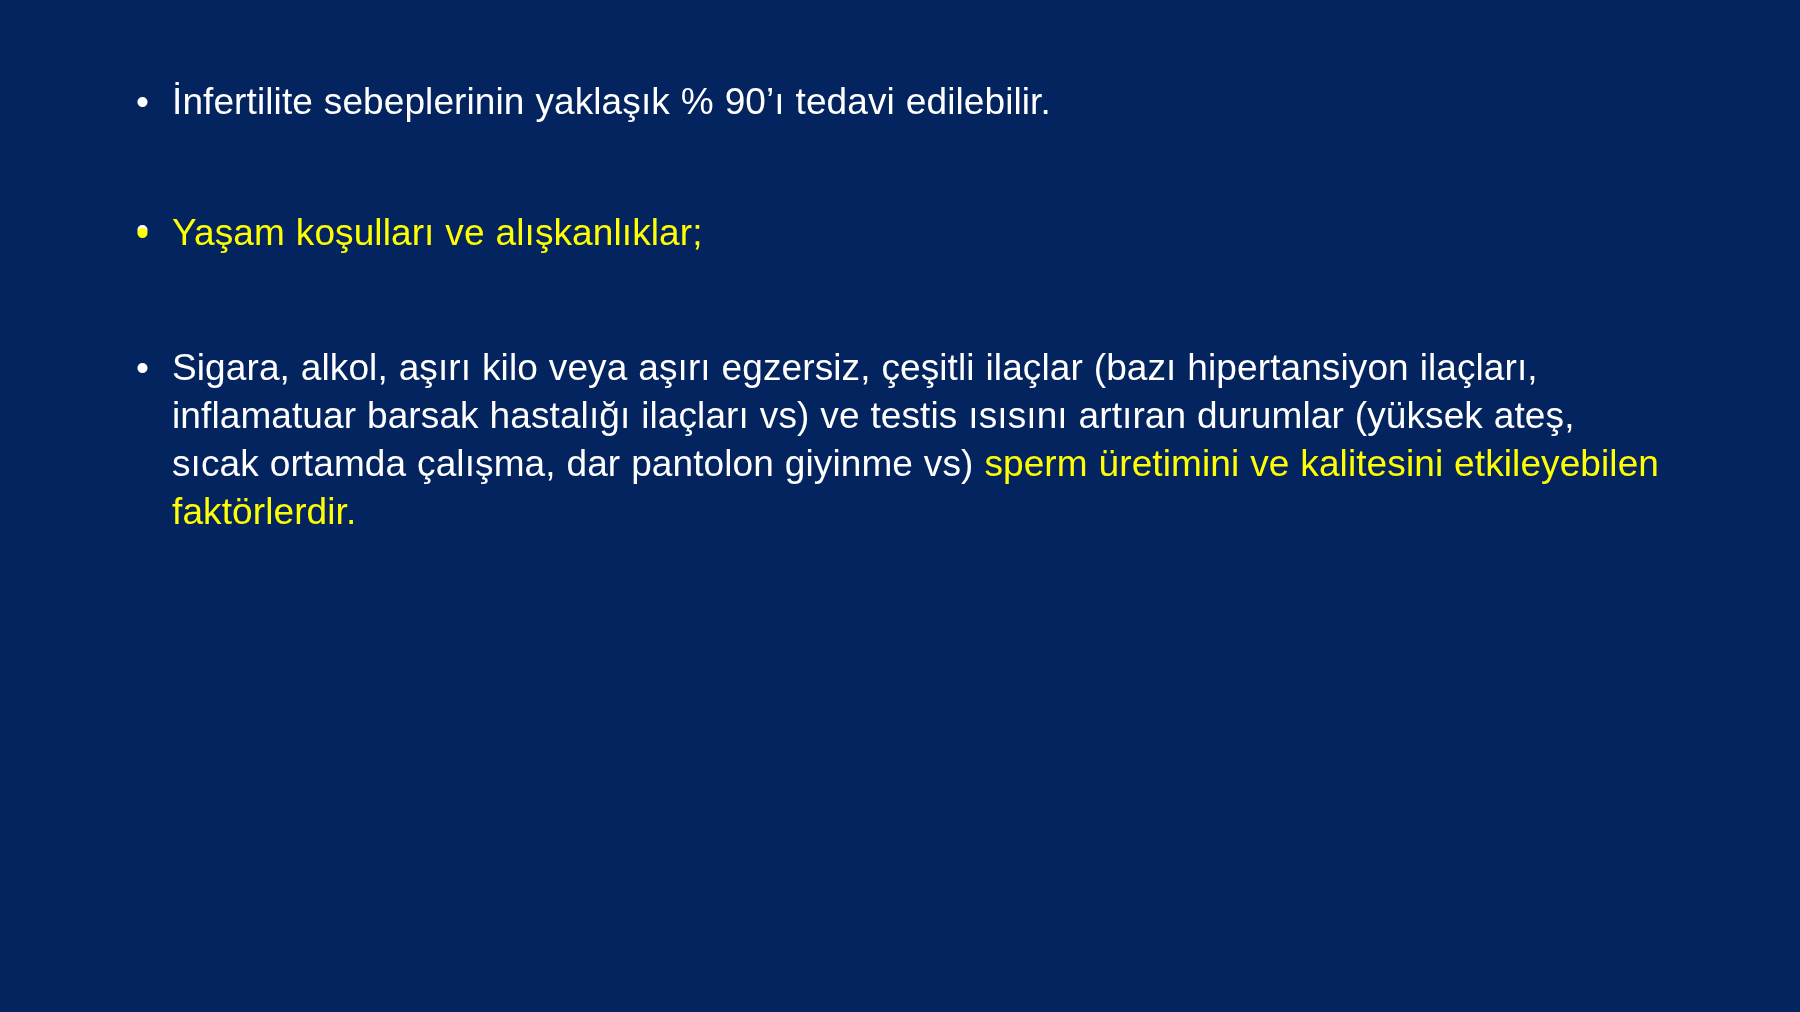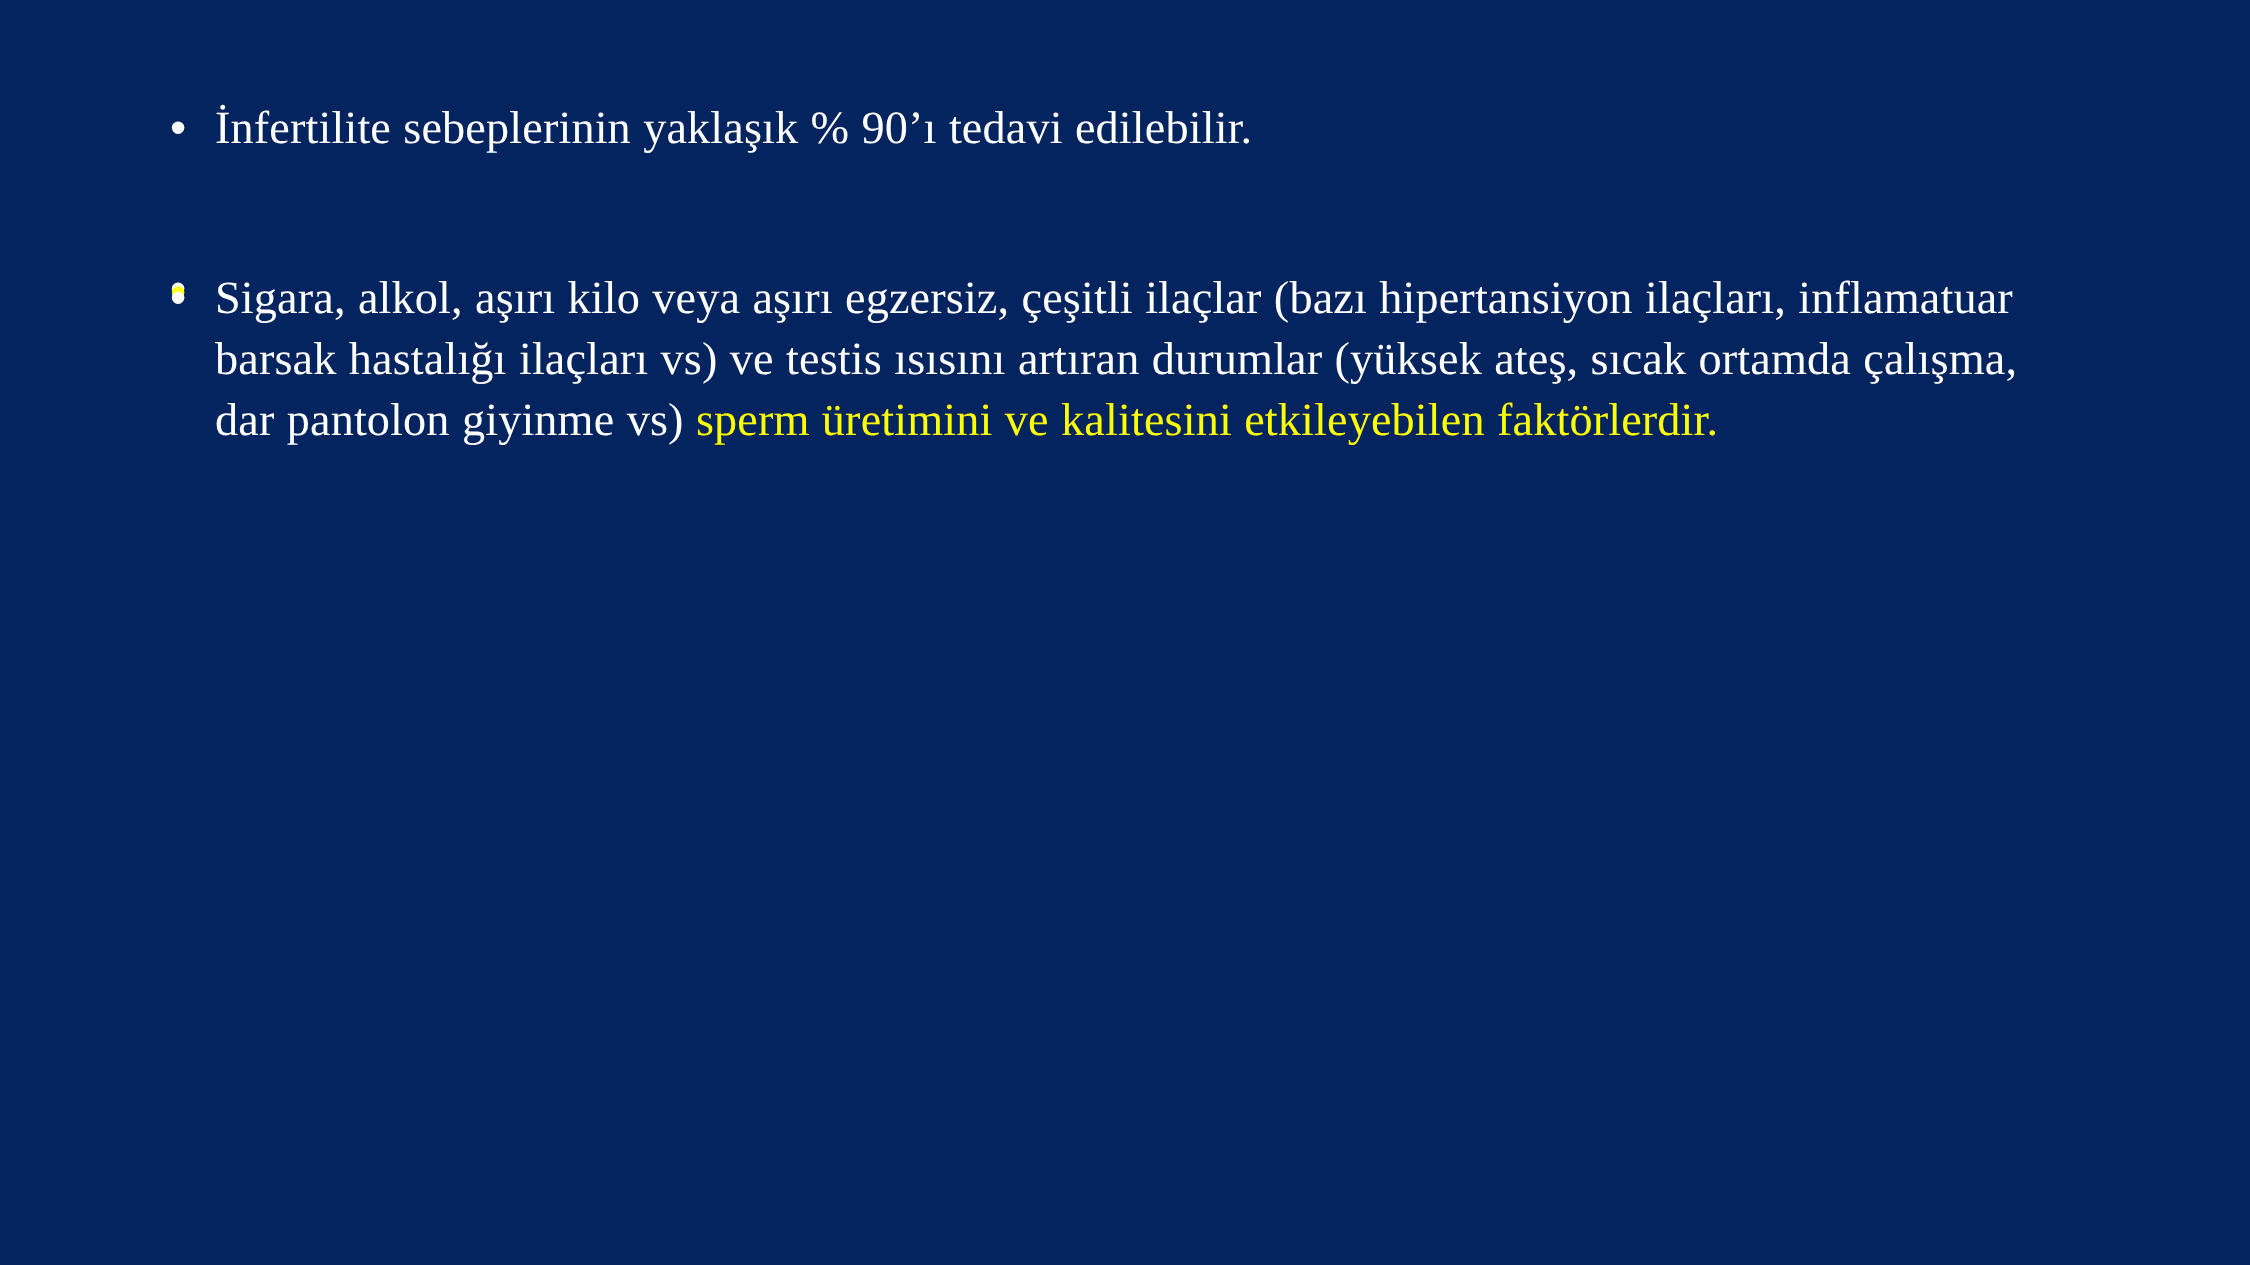--- a/index.html
+++ b/index.html
@@ -52,40 +52,41 @@
 
   
   .gap-1 { margin-top: 0px; }
   .gap-2 { margin-top: 80px; }
   .gap-3 { margin-top: 83px; }
   .gap-4 { margin-top: 87px; }
 
   .txt-white { color: #ffffff; }
   .txt-yellow { color: #ffff00; }
 
-  .run { white-space: normal; font-family: Liberation Serif, serif; }
+  .run { white-space: normal; }
 </style>
 </head>
 <body style="background: rgb(4, 36, 95);">
 
 <div id="slide" style="background: rgb(4, 36, 95);">
 
   <div id="content-body">
 
     <p class="bullet-item gap-1 txt-white" style="color: rgb(255, 255, 255);">
       <span class="bullet-mark" style="color: rgb(255, 255, 255);">•</span>
       <span class="run">İnfertilite sebeplerinin yaklaşık % 90’ı tedavi edilebilir.</span>
     </p>
 
     <p class="bullet-item gap-2 txt-white" style="color: rgb(255, 255, 255);">
       <span class="bullet-mark" style="color: rgb(255, 255, 255);">•</span>
     </p>
 
     <p class="bullet-item gap-3 txt-yellow" style="color: rgb(255, 255, 0);">
       <span class="bullet-mark" style="color: rgb(255, 255, 0);">•</span>
+      <span class="run">Yaşam koşulları ve alışkanlıklar;</span>
     </p>
 
     <p class="bullet-item gap-4 txt-white" style="color: rgb(255, 255, 255);">
       <span class="bullet-mark" style="color: rgb(255, 255, 255);">•</span>
       <span class="run txt-white" style="color: rgb(255, 255, 255);">Sigara, alkol, aşırı kilo veya aşırı egzersiz, çeşitli ilaçlar (bazı hipertansiyon ilaçları, inflamatuar barsak hastalığı ilaçları vs) ve testis ısısını artıran durumlar (yüksek ateş, sıcak ortamda çalışma, dar pantolon giyinme vs) </span><span class="run txt-yellow" style="color: rgb(255, 255, 0);">sperm üretimini ve kalitesini etkileyebilen faktörlerdir.</span>
     </p>
 
   </div>
 </div>
 

